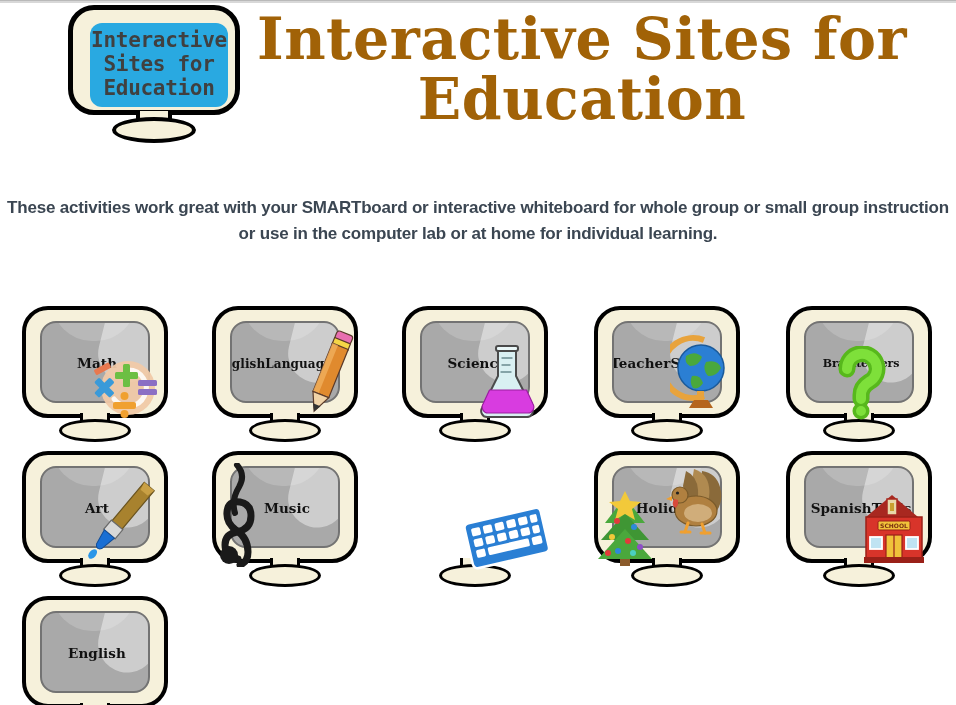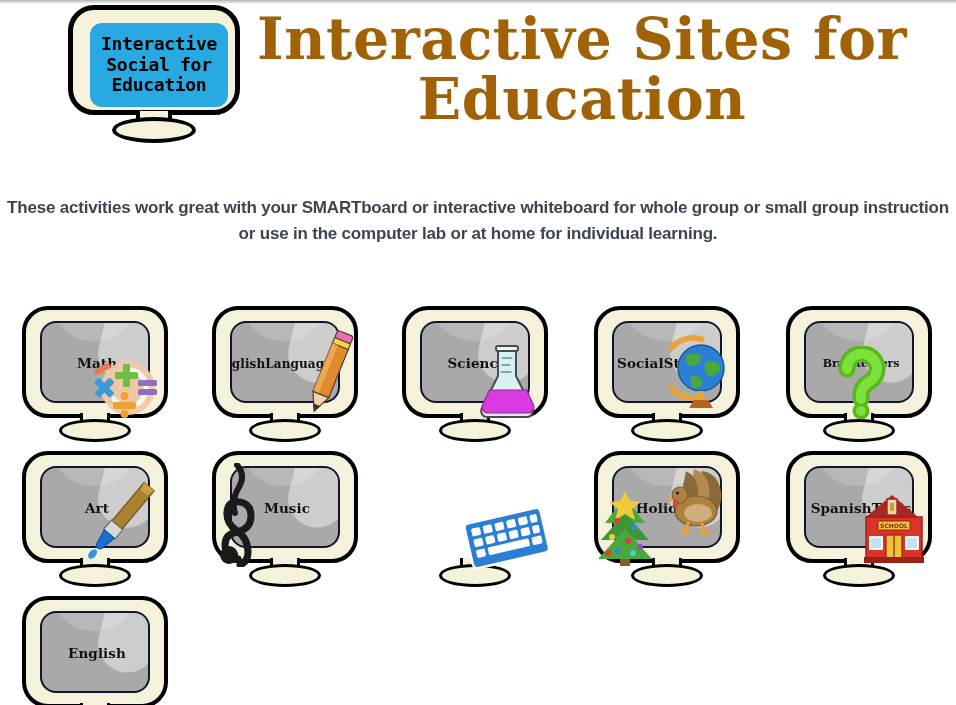--- a/index.html
+++ b/index.html
@@ -58,22 +58,22 @@
     border-radius: 12px;
     display: flex;
     flex-direction: column;
     align-items: center;
     justify-content: center;
     line-height: 1.14;
   }
   .logo-monitor .lm-line {
     font-family: "DejaVu Sans Mono", "Liberation Mono", monospace;
     font-weight: bold;
-    font-size: 18px;
-    color: #000000;
+    font-size: 21px;
+    color: #404040;
     letter-spacing: -0.3px;
     white-space: nowrap;
   }
   .logo-monitor .lm-neck {
     position: absolute;
     left: 68px; top: 106px;
     width: 36px; height: 16px;
     background: #f6f1db;
     border-left: 4px solid #000;
     border-right: 4px solid #000;
@@ -150,21 +150,21 @@
     border: 4px solid #000;
     border-radius: 26px;
     box-sizing: border-box;
     overflow: hidden;
   }
   .tile .m-screen {
     position: absolute;
     left: 14px; top: 11px;
     width: 110px; height: 82px;
     background: #a9a9a9;
-    border: 2px solid #0f172a;
+    border: 2px solid #737373;
     border-radius: 16px;
     box-sizing: border-box;
     overflow: hidden;
   }
   .tile .m-gloss {
     position: absolute;
     right: -12px; top: -30px;
     width: 58px; height: 90px;
     background: rgba(255,255,255,0.42);
     border-radius: 0 0 40px 40px;
@@ -232,21 +232,21 @@
 <div id="page">
 
   <div class="top-rule"></div>
 
   <div class="header">
 
     <div class="logo-monitor">
       <div class="lm-body">
         <div class="lm-screen">
           <div class="lm-line">Interactive</div>
-          <div class="lm-line">Social for</div>
+          <div class="lm-line">Sites for</div>
           <div class="lm-line">Education</div>
         </div>
       </div>
       <div class="lm-neck"></div>
       <div class="lm-base"></div>
     </div>
 
     <div class="site-title">Interactive Sites for Education</div>
   </div>
 
@@ -334,21 +334,21 @@
     </svg></div>
      <div class="m-neck"></div>
      <div class="m-base"></div>
         </div>
         <div class="tile" style="left: 574px;">
           <div class="m-body">
        <div class="m-screen">
          <div class="m-gloss2"></div>
          <div class="m-gloss"></div>
          <div class="m-label">
-                <span>Social</span>
+                <span>Teacher</span>
                 <br>
                 <span>Studies</span>
               </div>
        </div>
      </div>
      <div class="deco" style="left:80px; top:28px; width:58px; height:80px;"><svg viewBox="0 0 58 80" width="58" height="80">
       <path d="M34 6 a30 30 0 1 0 0 56" stroke="#e8a33c" stroke-width="6" fill="none"></path>
       <circle cx="31" cy="34" r="23" fill="#2b7fd4" stroke="#1a5a9a" stroke-width="1.5"></circle>
       <path d="M16 22 q9 -6 16 1 q-3 9 -12 9 q-6 -3 -4 -10z" fill="#4aa83c"></path>
       <path d="M36 28 q12 -3 15 6 q-5 9 -13 8 q-6 -7 -2 -14z" fill="#4aa83c"></path>

